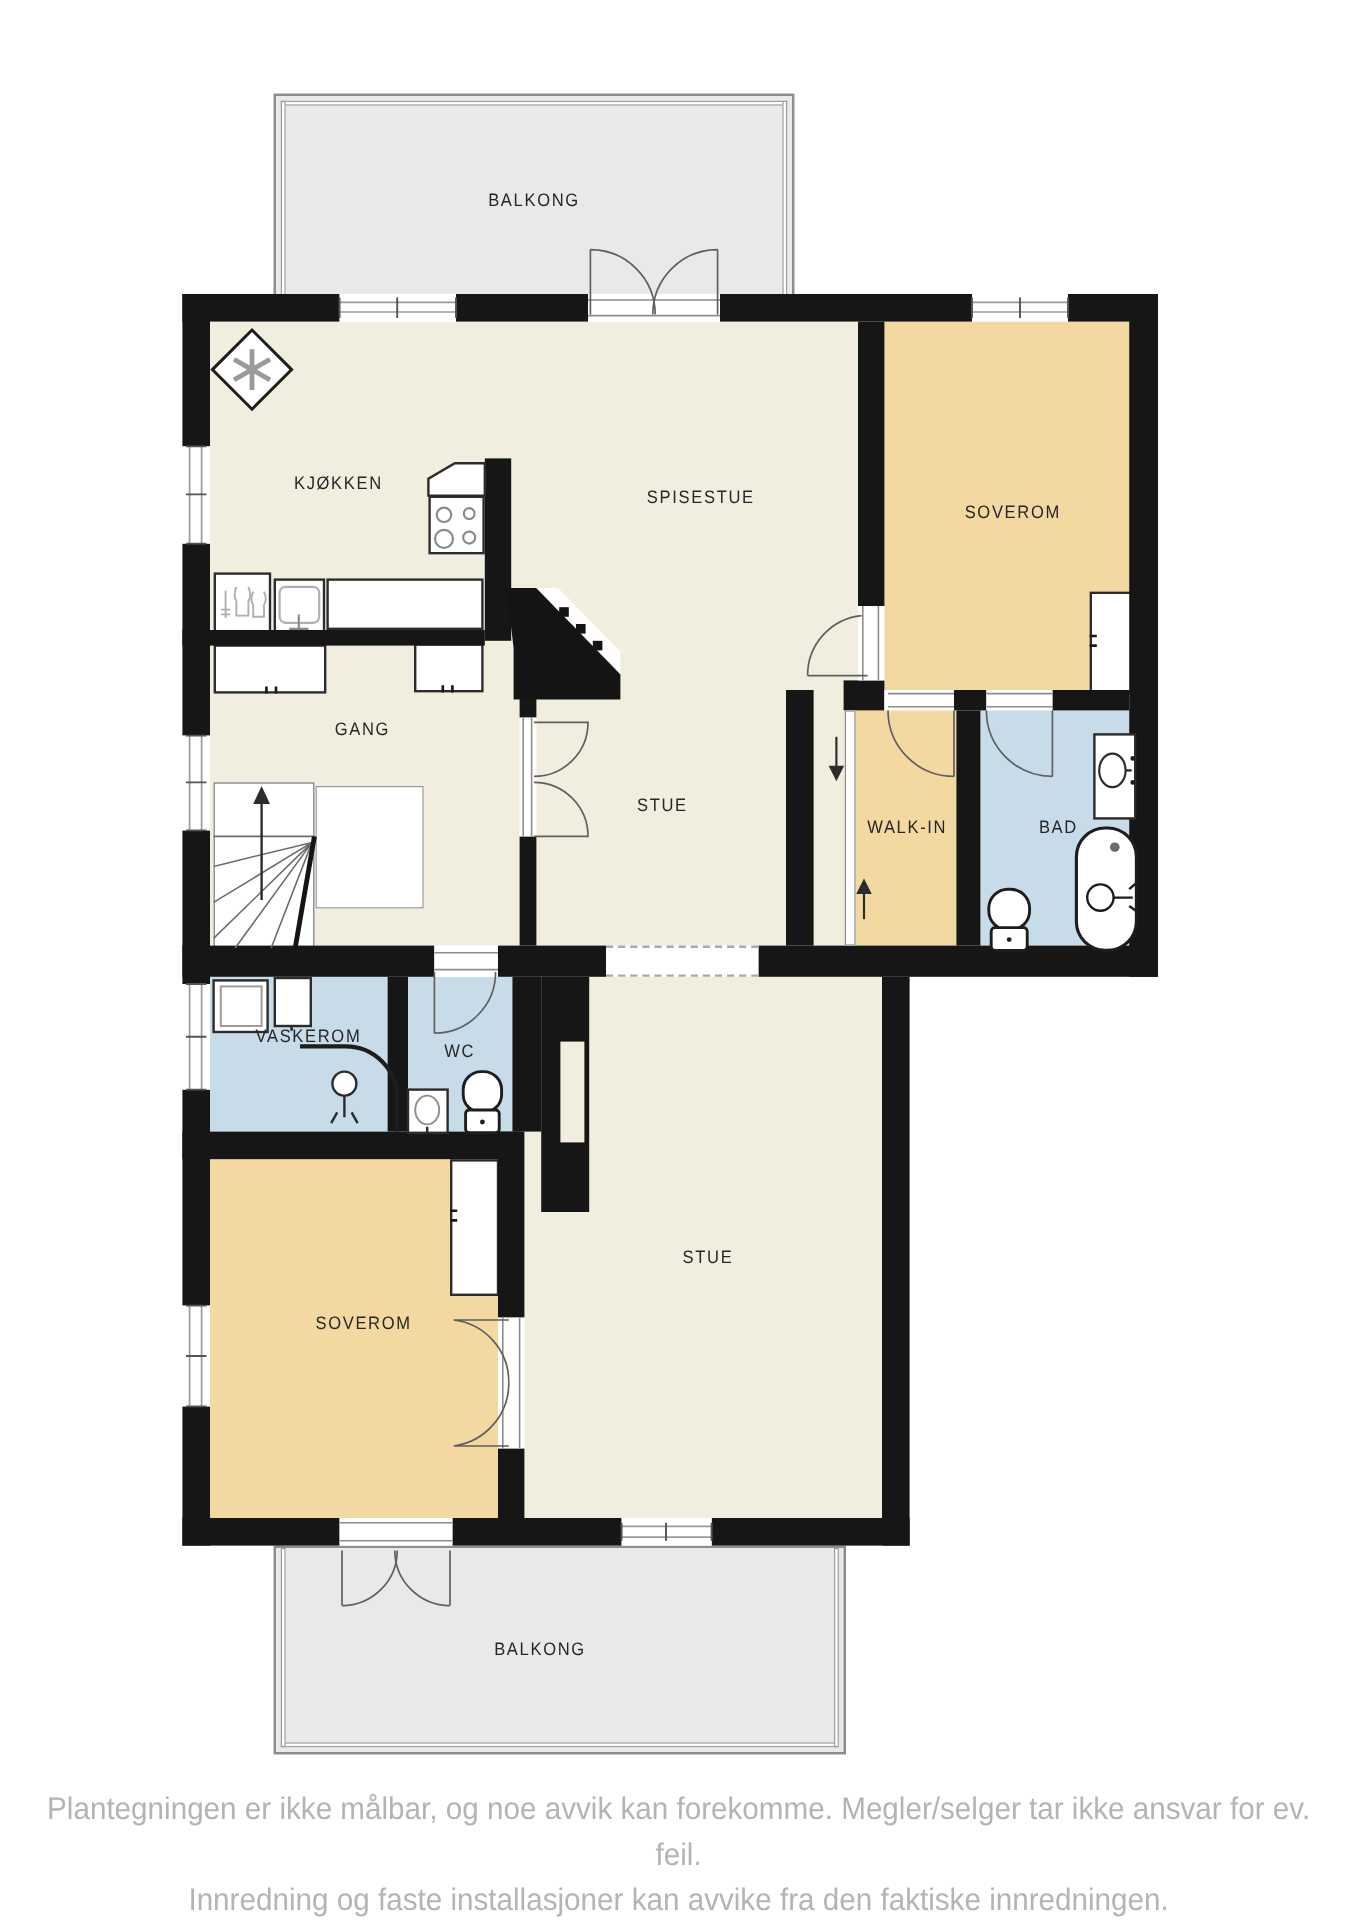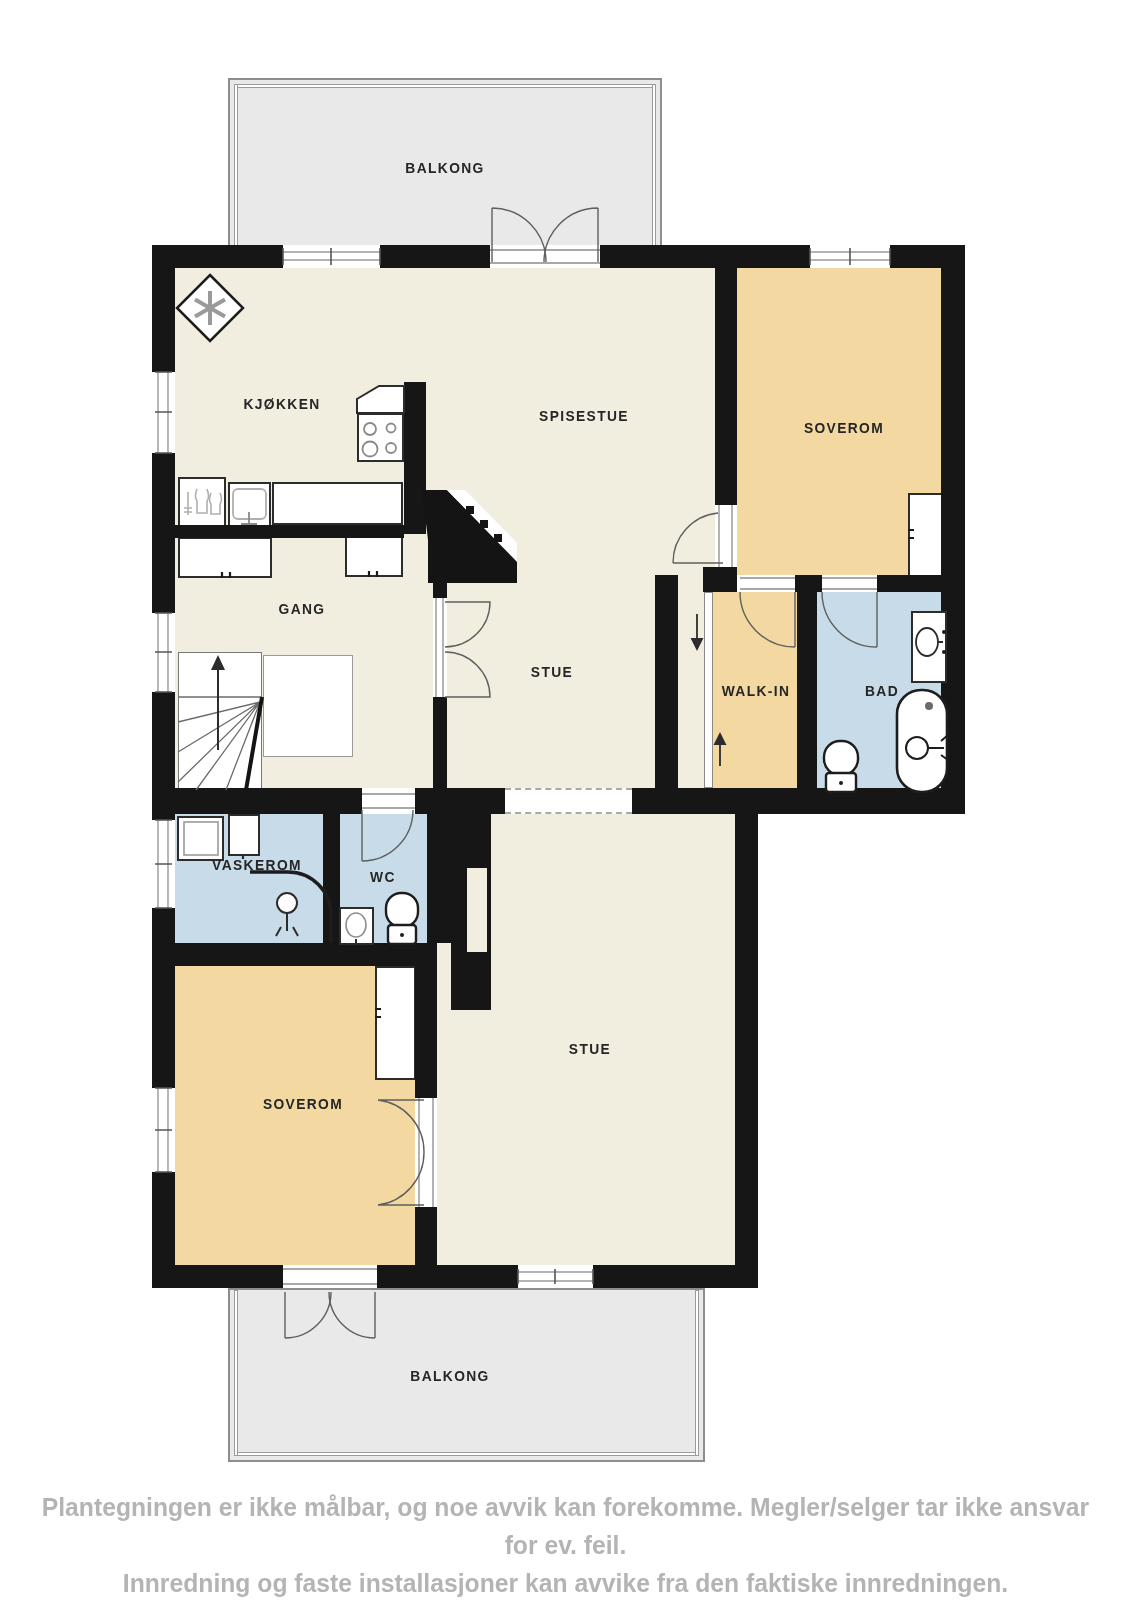--- a/index.html
+++ b/index.html
@@ -1,17 +1,17 @@
 <!DOCTYPE html>
 <html><head>
 <meta charset="utf-8">
 <style>
   html,body{margin:0;padding:0;background:#ffffff;}
   .canvas{position:relative;width:1131px;height:1600px;background:#ffffff;overflow:hidden;
-          font-family:"Liberation Sans", sans-serif;font-weight:bold;}
+          font-family:"Liberation Sans", sans-serif;}
   .room{position:absolute;}
   .wall{position:absolute;background:#161616;}
   .opening{position:absolute;background:#ffffff;}
   .furn{position:absolute;background:#ffffff;border:2px solid #2c2c2c;box-sizing:border-box;}
   .furn.thin{border-width:1px;border-color:#8f8f8f;}
   .balcony{position:absolute;background:#e9e9e9;border:2px solid #8d8d8d;box-sizing:border-box;}
   .rail{position:absolute;background:#ffffff;border:1px solid #9b9b9b;box-sizing:border-box;}
   .room-label{position:absolute;transform:translate(-50%,-50%) scaleX(.92);white-space:nowrap;
               font-size:15px;letter-spacing:1.5px;color:#262626;}
   .dashed-open{position:absolute;background:#ffffff;border-top:2px dashed #a9a9a9;

